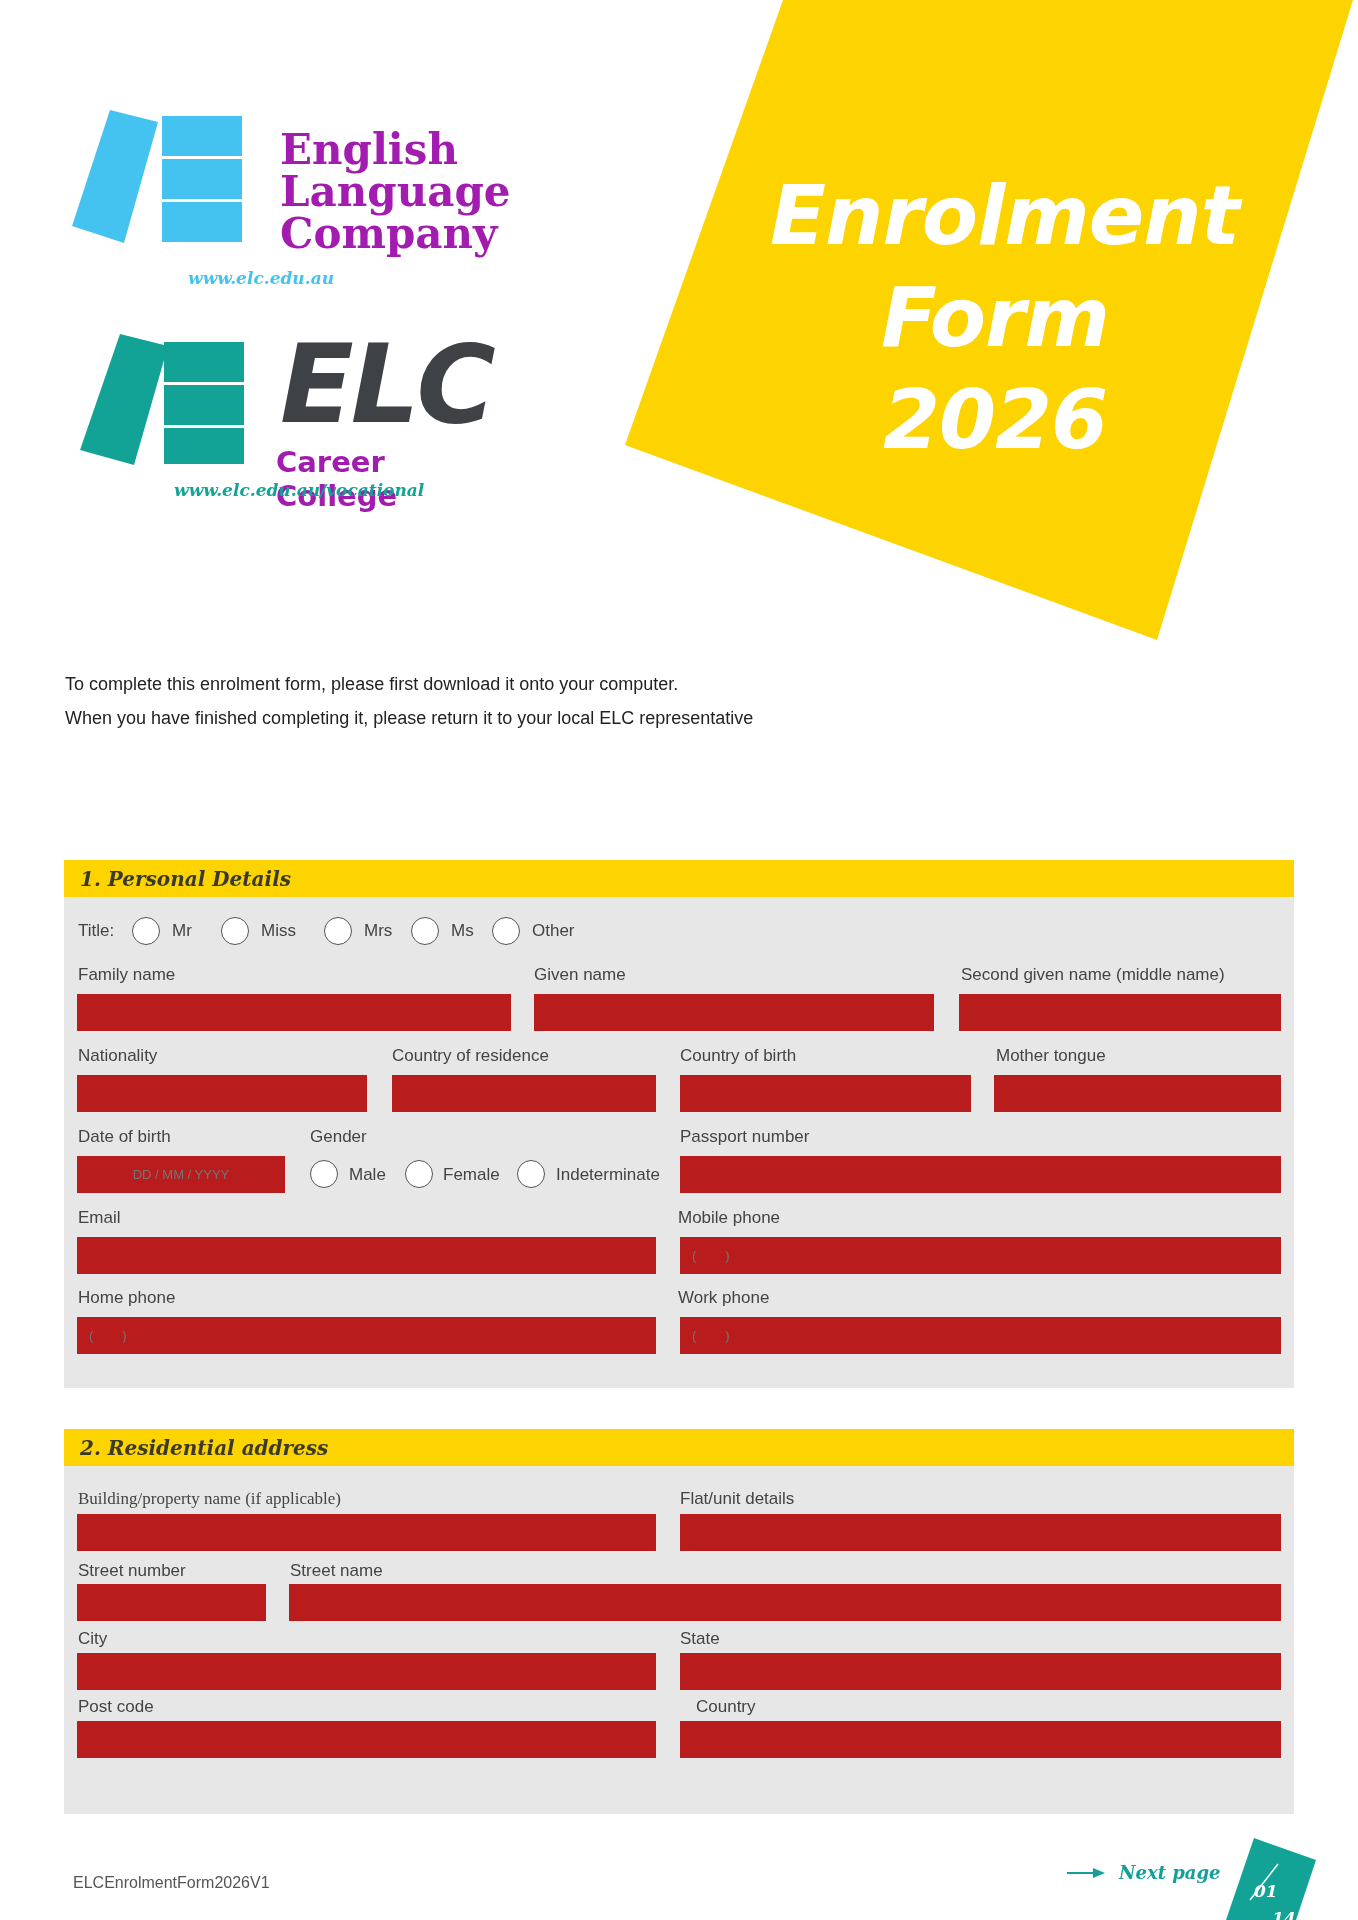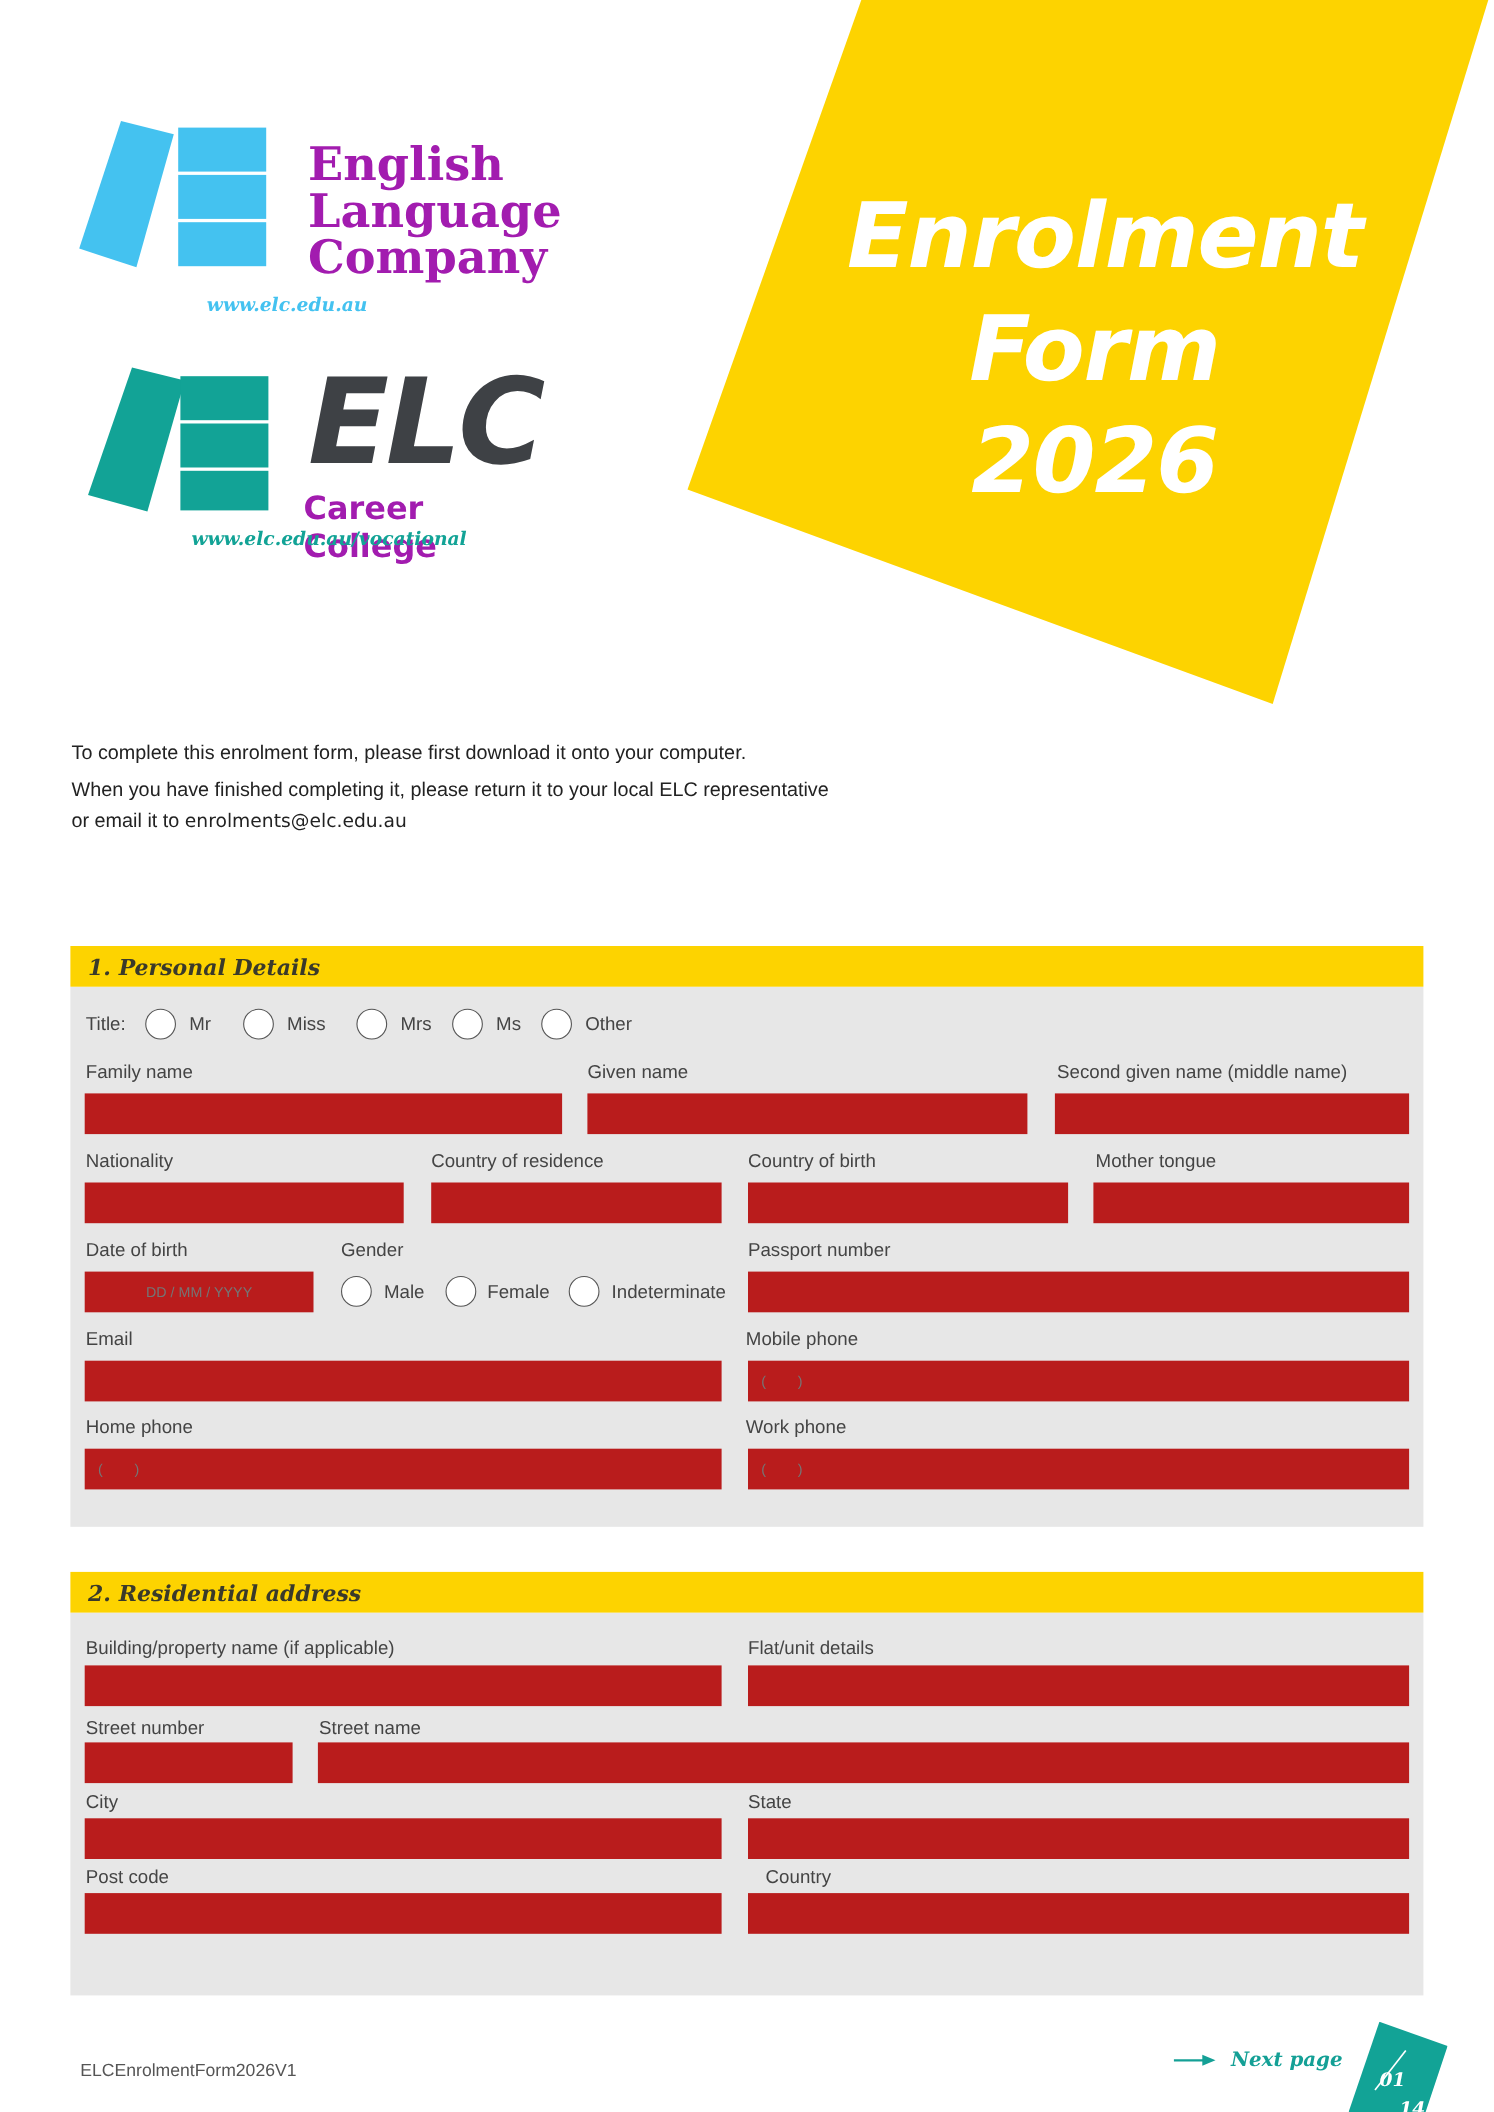--- a/index.html
+++ b/index.html
@@ -66,21 +66,20 @@
     <rect x="86" y="98" width="80" height="36" fill="#12a396"></rect>
   </svg>
   <div class="abs" style="left:202px;top:0px;font-family:'DejaVu Sans',sans-serif;font-weight:bold;font-style:italic;font-size:108px;line-height:110px;color:#3e4145;letter-spacing:-3px;">ELC</div>
   <div class="abs logo-word" style="left:198px;top:104px;font-size:29px;font-family:'DejaVu Sans',sans-serif;">Career College</div>
   <div class="abs url" style="left:96px;top:150px;color:#12a396;">www.elc.edu.au/vocational</div>
 </div>
 
 <div class="intro">
   <p>To complete this enrolment form, please first download it onto your computer.</p>
   <p class="gap">When you have finished completing it, please return it to your local ELC representative</p>
-  <p><span>or email it to </span><span class="email-bold">enrolments@elc.edu.au</span></p>
 </div>
 
 <div class="panel" style="top:897px;height:491px;"></div>
 <div class="sec-head" style="top:860px;">
   <span>1. Personal Details</span>
 </div>
 
 <div class="lbl" style="left:78px;top:921px;">Title:</div>
 <div class="radio" style="left:132px;top:917px;"></div>
 <div class="lbl" style="left:172px;top:921px;">Mr</div>
@@ -129,21 +128,21 @@
 <div class="lbl" style="left:78px;top:1288px;">Home phone</div>
 <input class="inp" style="left: 77px; top: 1317px; width: 579px;" placeholder="(        )">
 <div class="lbl" style="left:678px;top:1288px;">Work phone</div>
 <input class="inp" style="left: 680px; top: 1317px; width: 601px;" placeholder="(        )">
 
 <div class="panel" style="top:1466px;height:348px;"></div>
 <div class="sec-head" style="top:1429px;">
   <span>2. Residential address</span>
 </div>
 
-<div class="lbl" style="left:78px;top:1489px;">Building/property name (if applicable)</div>
+<div class="lbl" style="left:78px;top:1489px;font-family:Liberation Serif, serif;">Building/property name (if applicable)</div>
 <input class="inp" style="left: 77px; top: 1514px; width: 579px;">
 <div class="lbl" style="left:680px;top:1489px;">Flat/unit details</div>
 <input class="inp" style="left: 680px; top: 1514px; width: 601px;">
 
 <div class="lbl" style="left:78px;top:1561px;">Street number</div>
 <input class="inp" style="left: 77px; top: 1584px; width: 189px;">
 <div class="lbl" style="left:290px;top:1561px;">Street name</div>
 <input class="inp" style="left: 289px; top: 1584px; width: 992px;">
 
 <div class="lbl" style="left:78px;top:1629px;">City</div>

